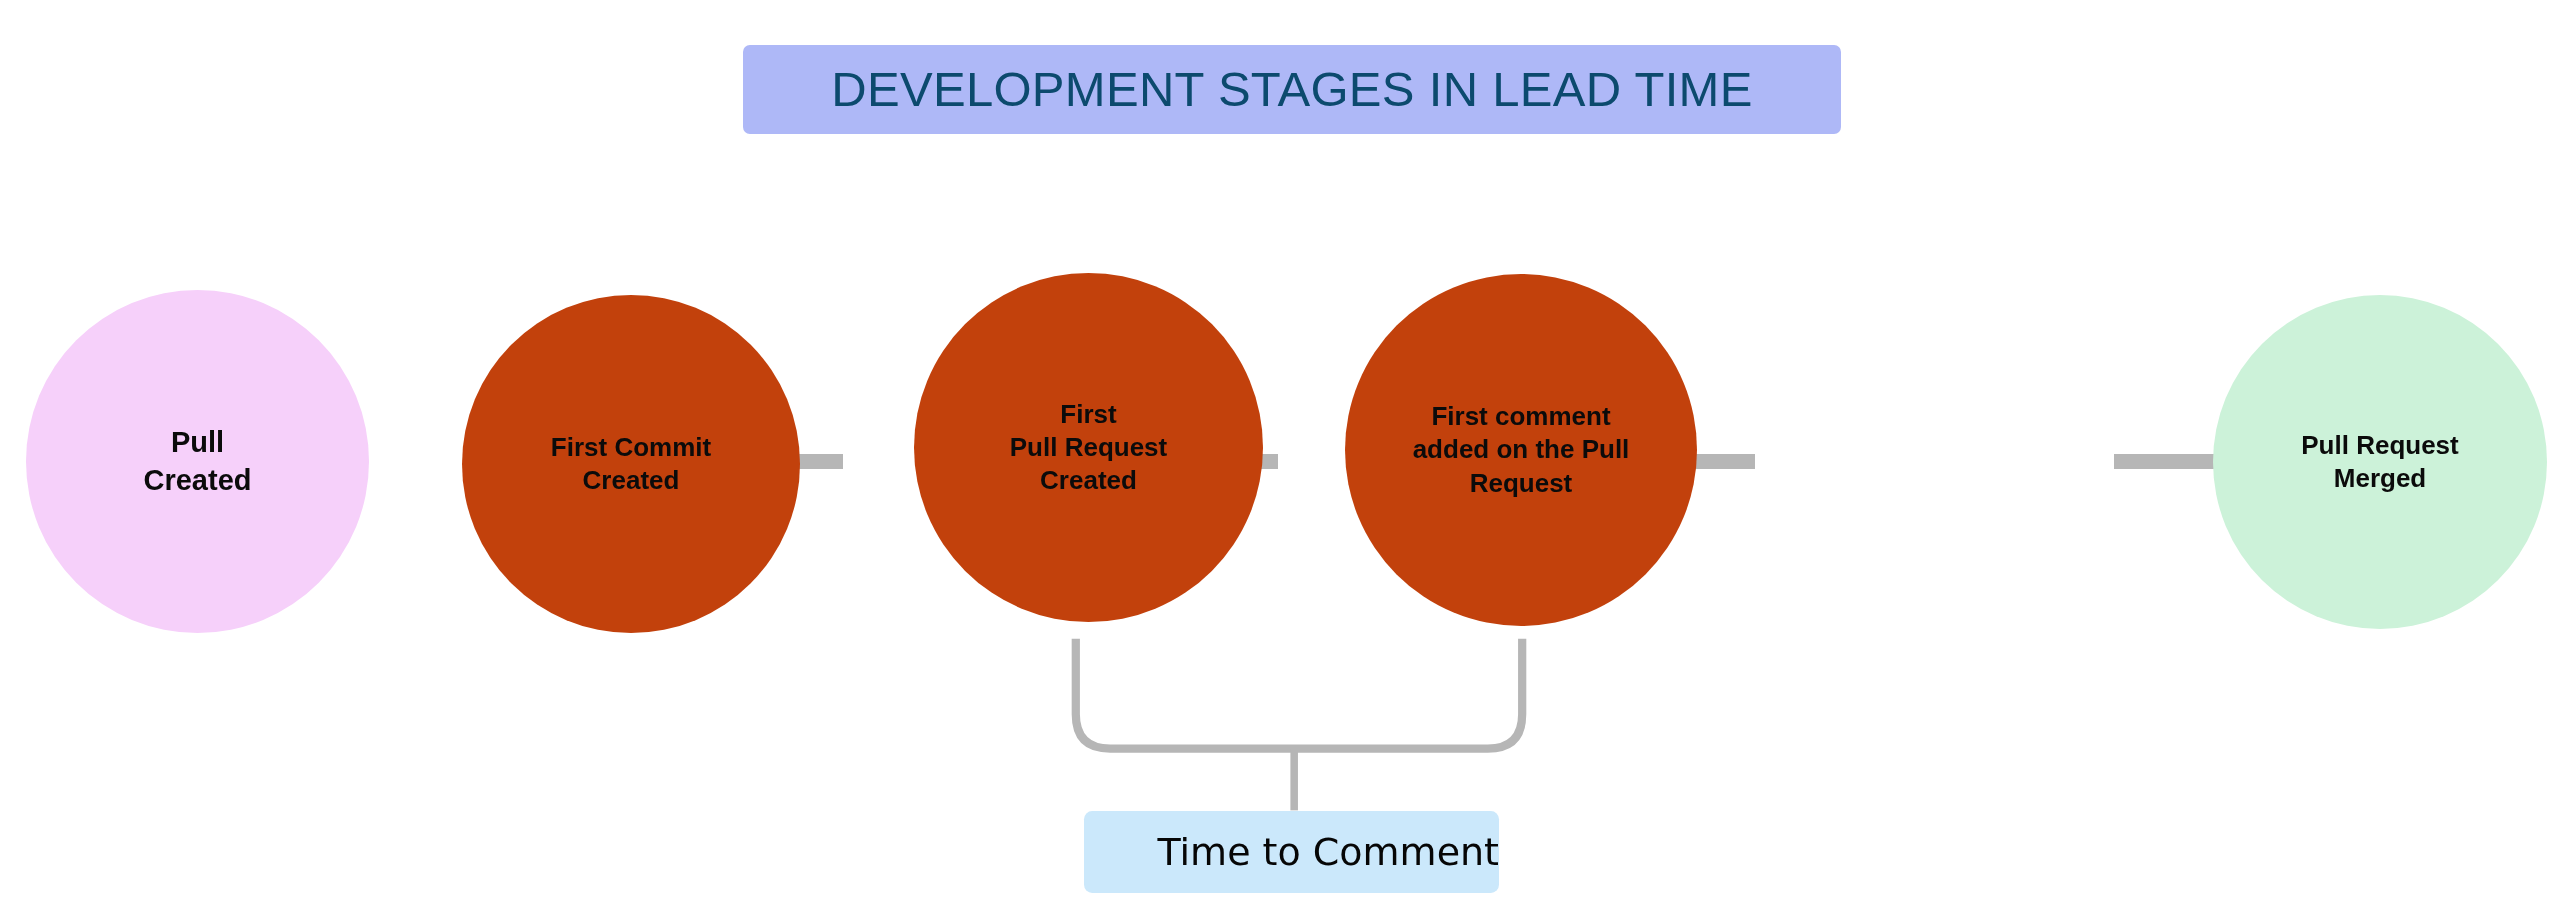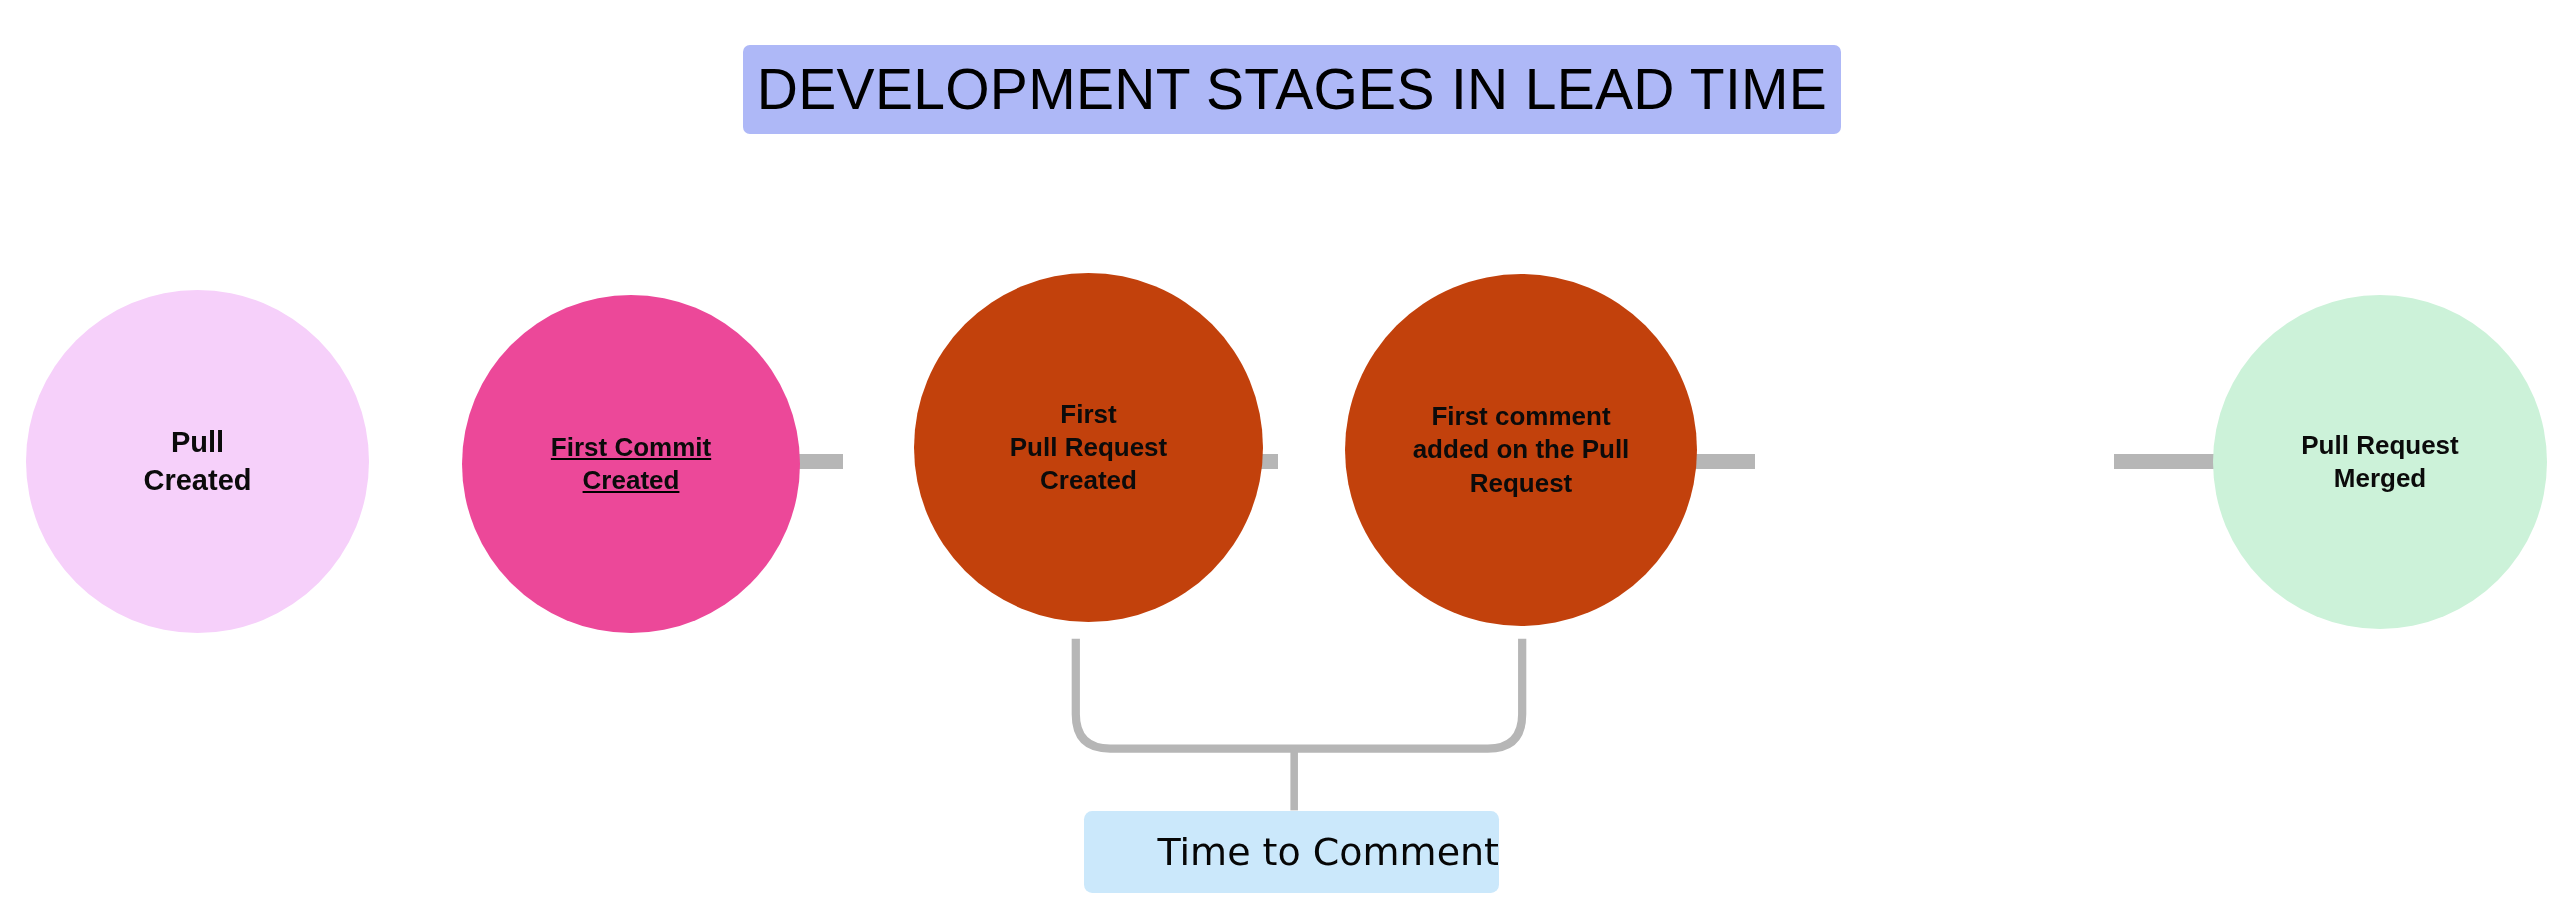--- a/index.html
+++ b/index.html
@@ -30,23 +30,23 @@
     height: 89px;
     background: #aeb8f7;
     border-radius: 6.9px;
     display: flex;
     align-items: center;
     justify-content: center;
     box-sizing: border-box;
   }
   .title-text {
     font-family: "Liberation Sans", sans-serif;
-    font-size: 57px;
+    font-size: 49px;
     font-weight: 400;
-    color: #000000;
+    color: #0c4a6e;
     letter-spacing: 0.3px;
     white-space: nowrap;
     line-height: 1;
   }
 
   
   .connector {
     position: absolute;
     height: 15px;
     background: #b6b6b6;
@@ -118,21 +118,21 @@
   <div class="connector" style="left:795px; width:48px;"></div>
   <div class="connector" style="left:1230px; width:48px;"></div>
   <div class="connector" style="left:1664px; width:91px;"></div>
   <div class="connector" style="left:2114px; width:100px;"></div>
 
   <div class="stage" style="left:26px; top:290px; width:343px; height:343px; background:#f6d0fa;">
     <span class="stage-label" style="font-size:29px;">Pull
 Created</span>
   </div>
 
-  <div class="stage" style="left:462px; top:295px; width:338px; height:338px; background:#ec4899;text-decoration:underline;">
+  <div class="stage" style="left:462px; top:295px; width:338px; height:338px; background:#c2410c;">
     <span class="stage-label" style="font-size:26px;">First Commit
 Created</span>
   </div>
 
   <div class="stage" style="left:914px; top:273px; width:349px; height:349px; background:#c2410c;">
     <span class="stage-label" style="font-size:26px;">First
 Pull Request
 Created</span>
   </div>
 

